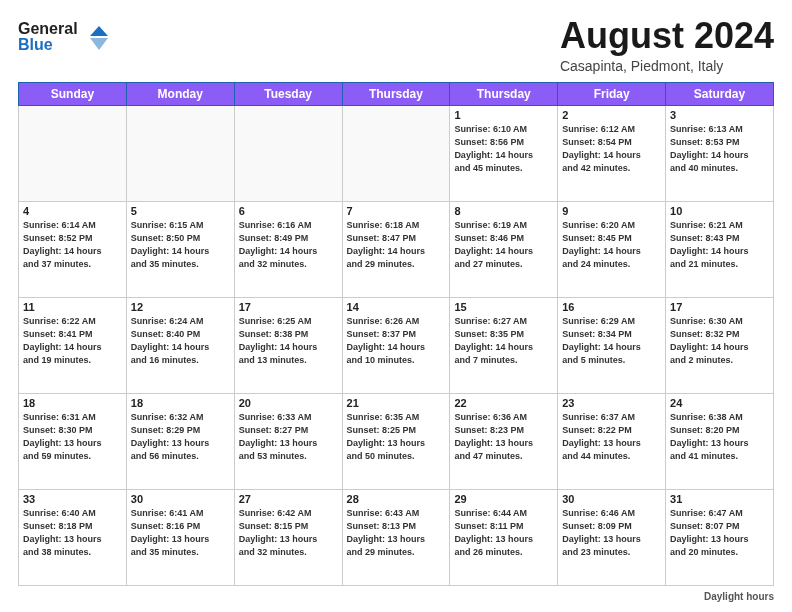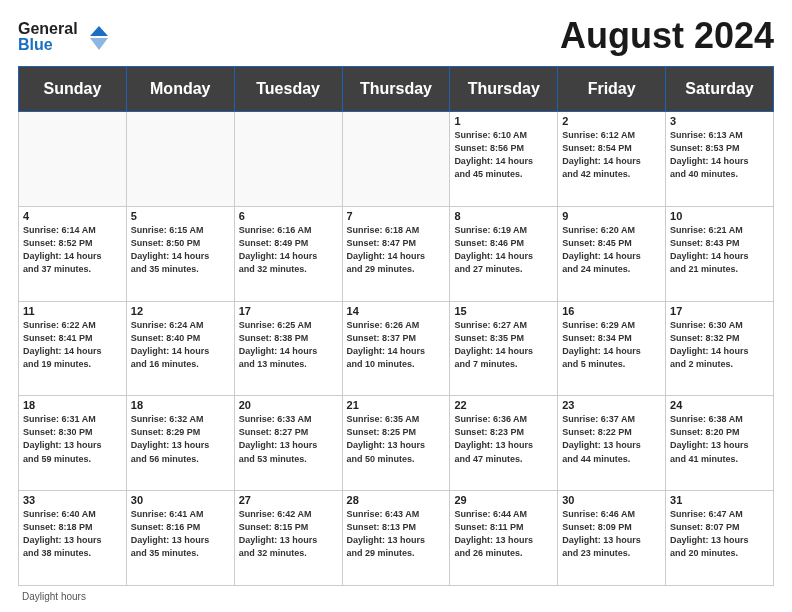--- a/index.html
+++ b/index.html
@@ -39,25 +39,25 @@
       margin-top: 2px;
     }
     .calendar {
       flex: 1;
       border: 1px solid #ccc;
       border-collapse: collapse;
       width: 100%;
       table-layout: fixed;
     }
     .calendar th {
-      background: #404040;
+      background: #8b5cf6;
       color: #fff;
-      font-size: 16px;
-      font-weight: bold;
-      padding: 13px 4px;
+      font-size: 12px;
+      font-weight: bold;
+      padding: 4px 4px;
       border: 1px solid #2060b0;
       text-align: center;
     }
     .calendar td {
       border: 1px solid #ccc;
       vertical-align: top;
       padding: 3px 4px;
       font-size: 9.5px;
       color: #222;
       height: 82px;
@@ -79,22 +79,23 @@
     .day-info {
       font-size: 9px;
       color: #333;
       line-height: 1.45;
       font-weight: bold;
     }
     .footer {
       margin-top: 5px;
       font-size: 10px;
       color: #555;
-      text-align: left;
+      text-align: right;
       padding-left: 4px;
+      font-weight: bold;
     }
     .logo-wrapper {
       display: flex;
       align-items: center;
       gap: 4px;
     }
     .logo-svg {
       margin-top: 0px;
     }
   </style>
@@ -110,20 +111,21 @@
           <text x="0" y="18" font-family="Arial" font-size="16" font-weight="bold" fill="#222">General</text>
           <text x="0" y="34" font-family="Arial" font-size="16" font-weight="bold" fill="#1a6fc4">Blue</text>
 
           <polygon points="72,20 90,20 81,10" fill="#1a6fc4"></polygon>
           <polygon points="72,22 90,22 81,34" fill="#1a6fc4" opacity="0.5"></polygon>
         </svg>
       </div>
     </div>
     <div class="title-block">
       <div class="month-year">August 2024</div>
+      <div class="location">Casapinta, Piedmont, Italy</div>
     </div>
   </div>
 
   <table class="calendar">
     <thead>
       <tr>
       <th>Sunday</th>
           <th>Monday</th>
           <th>Tuesday</th>
           <th>Thursday</th>

